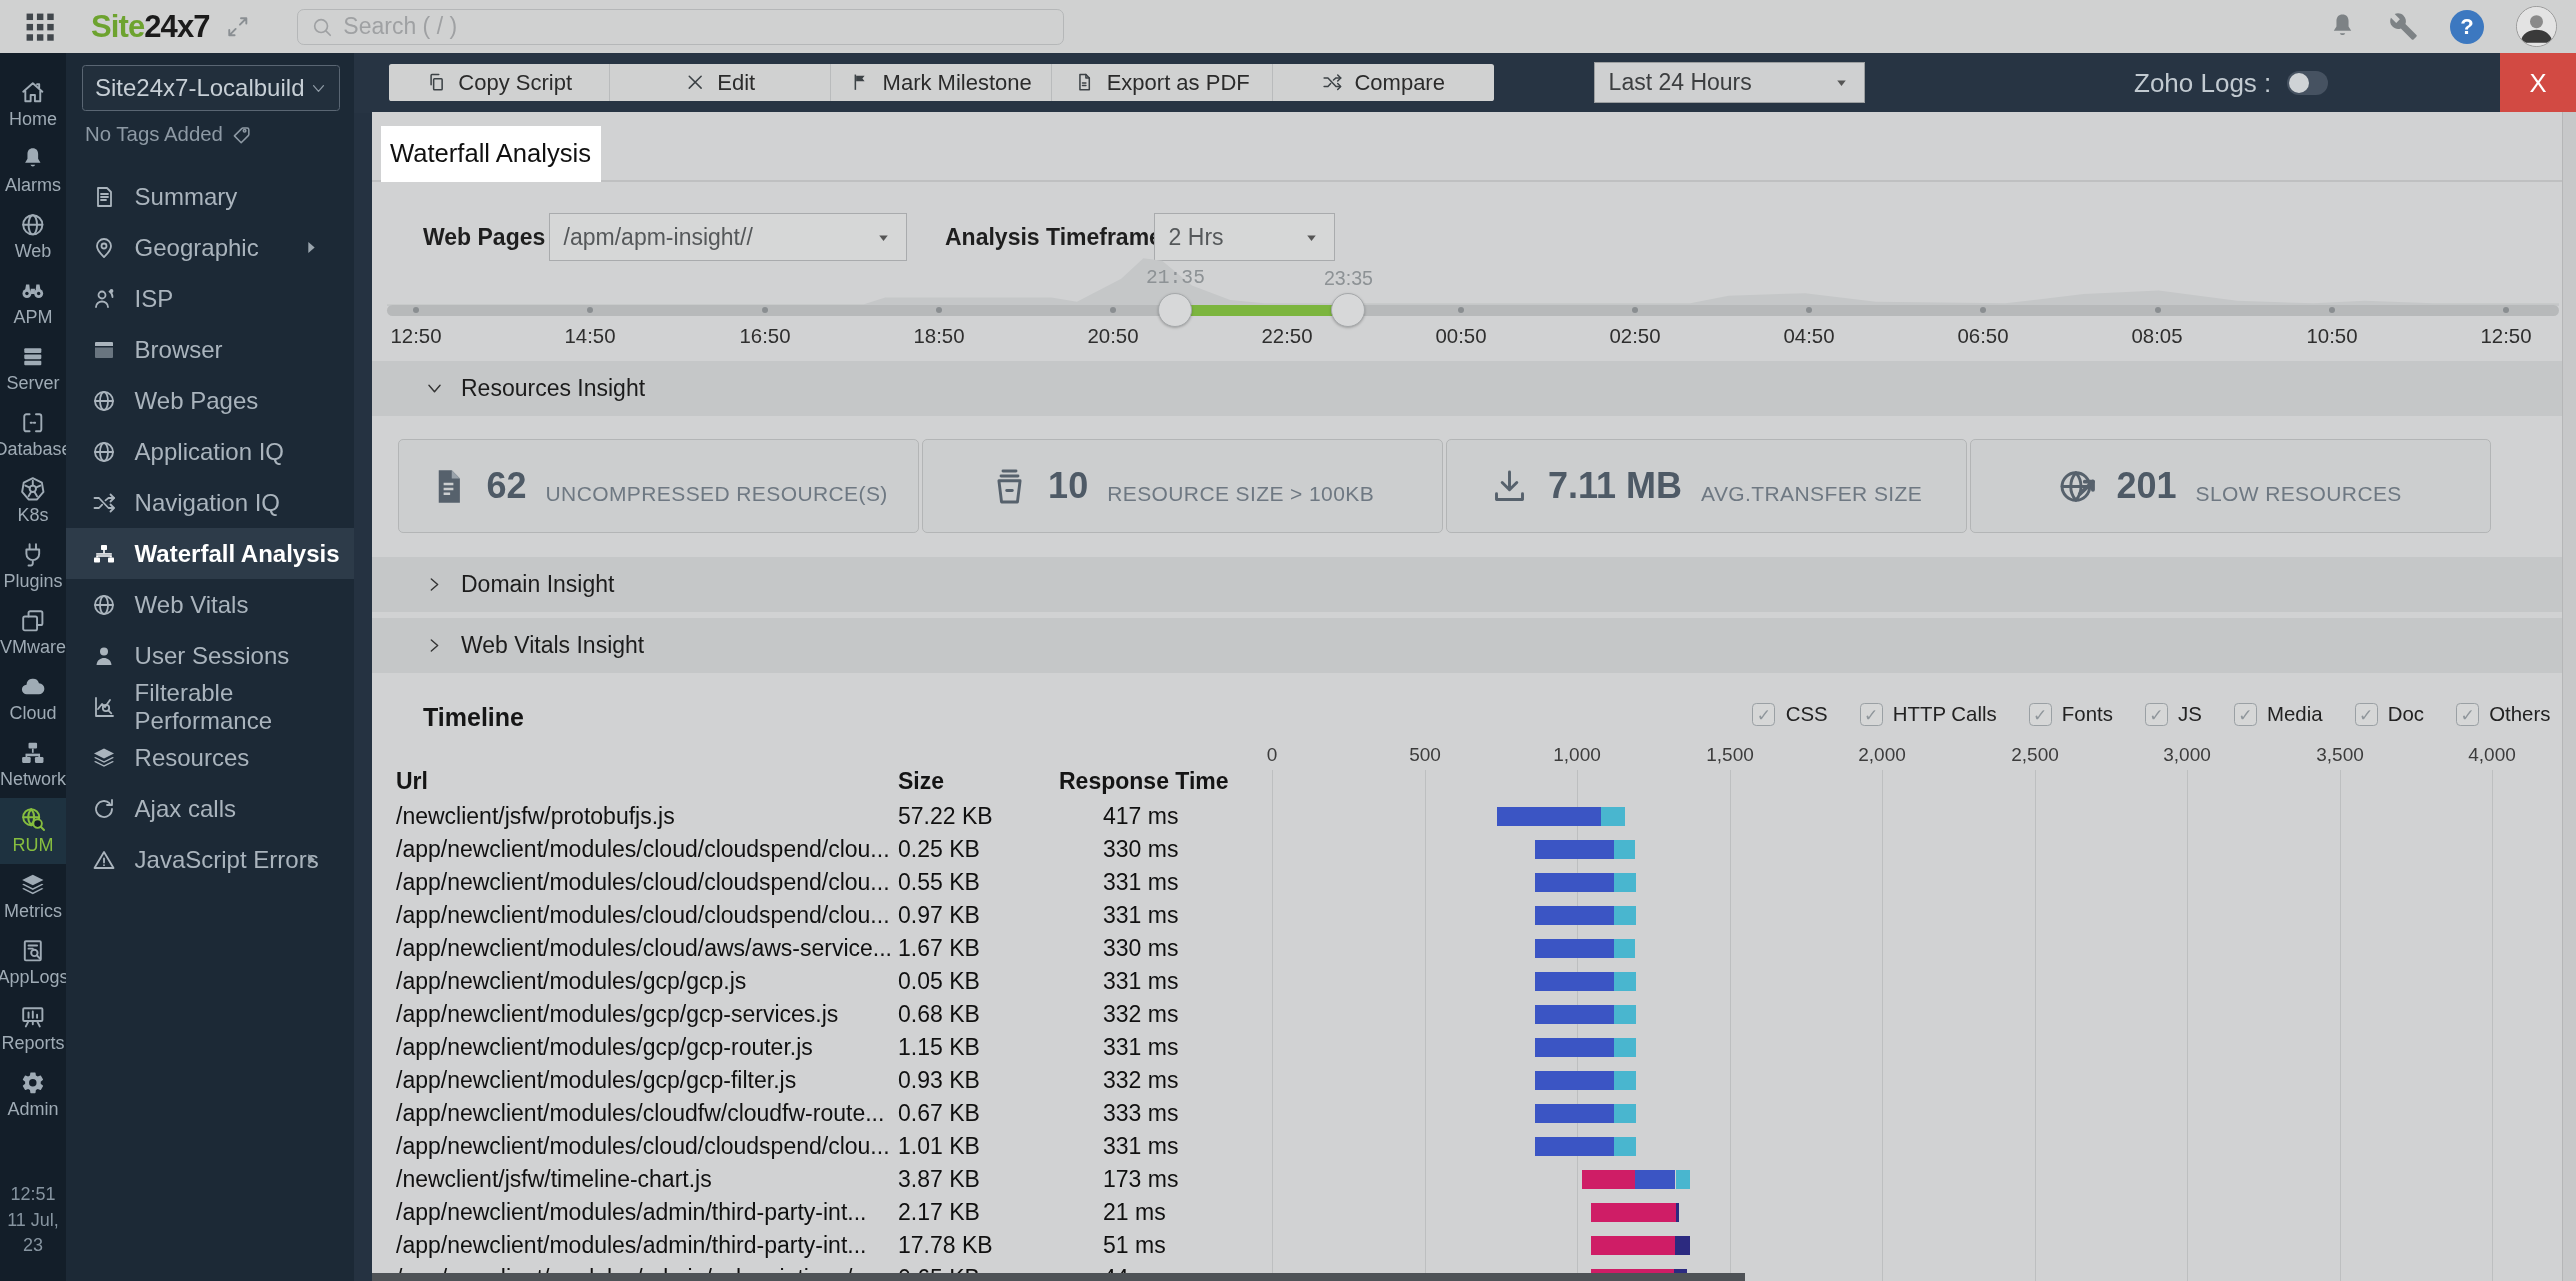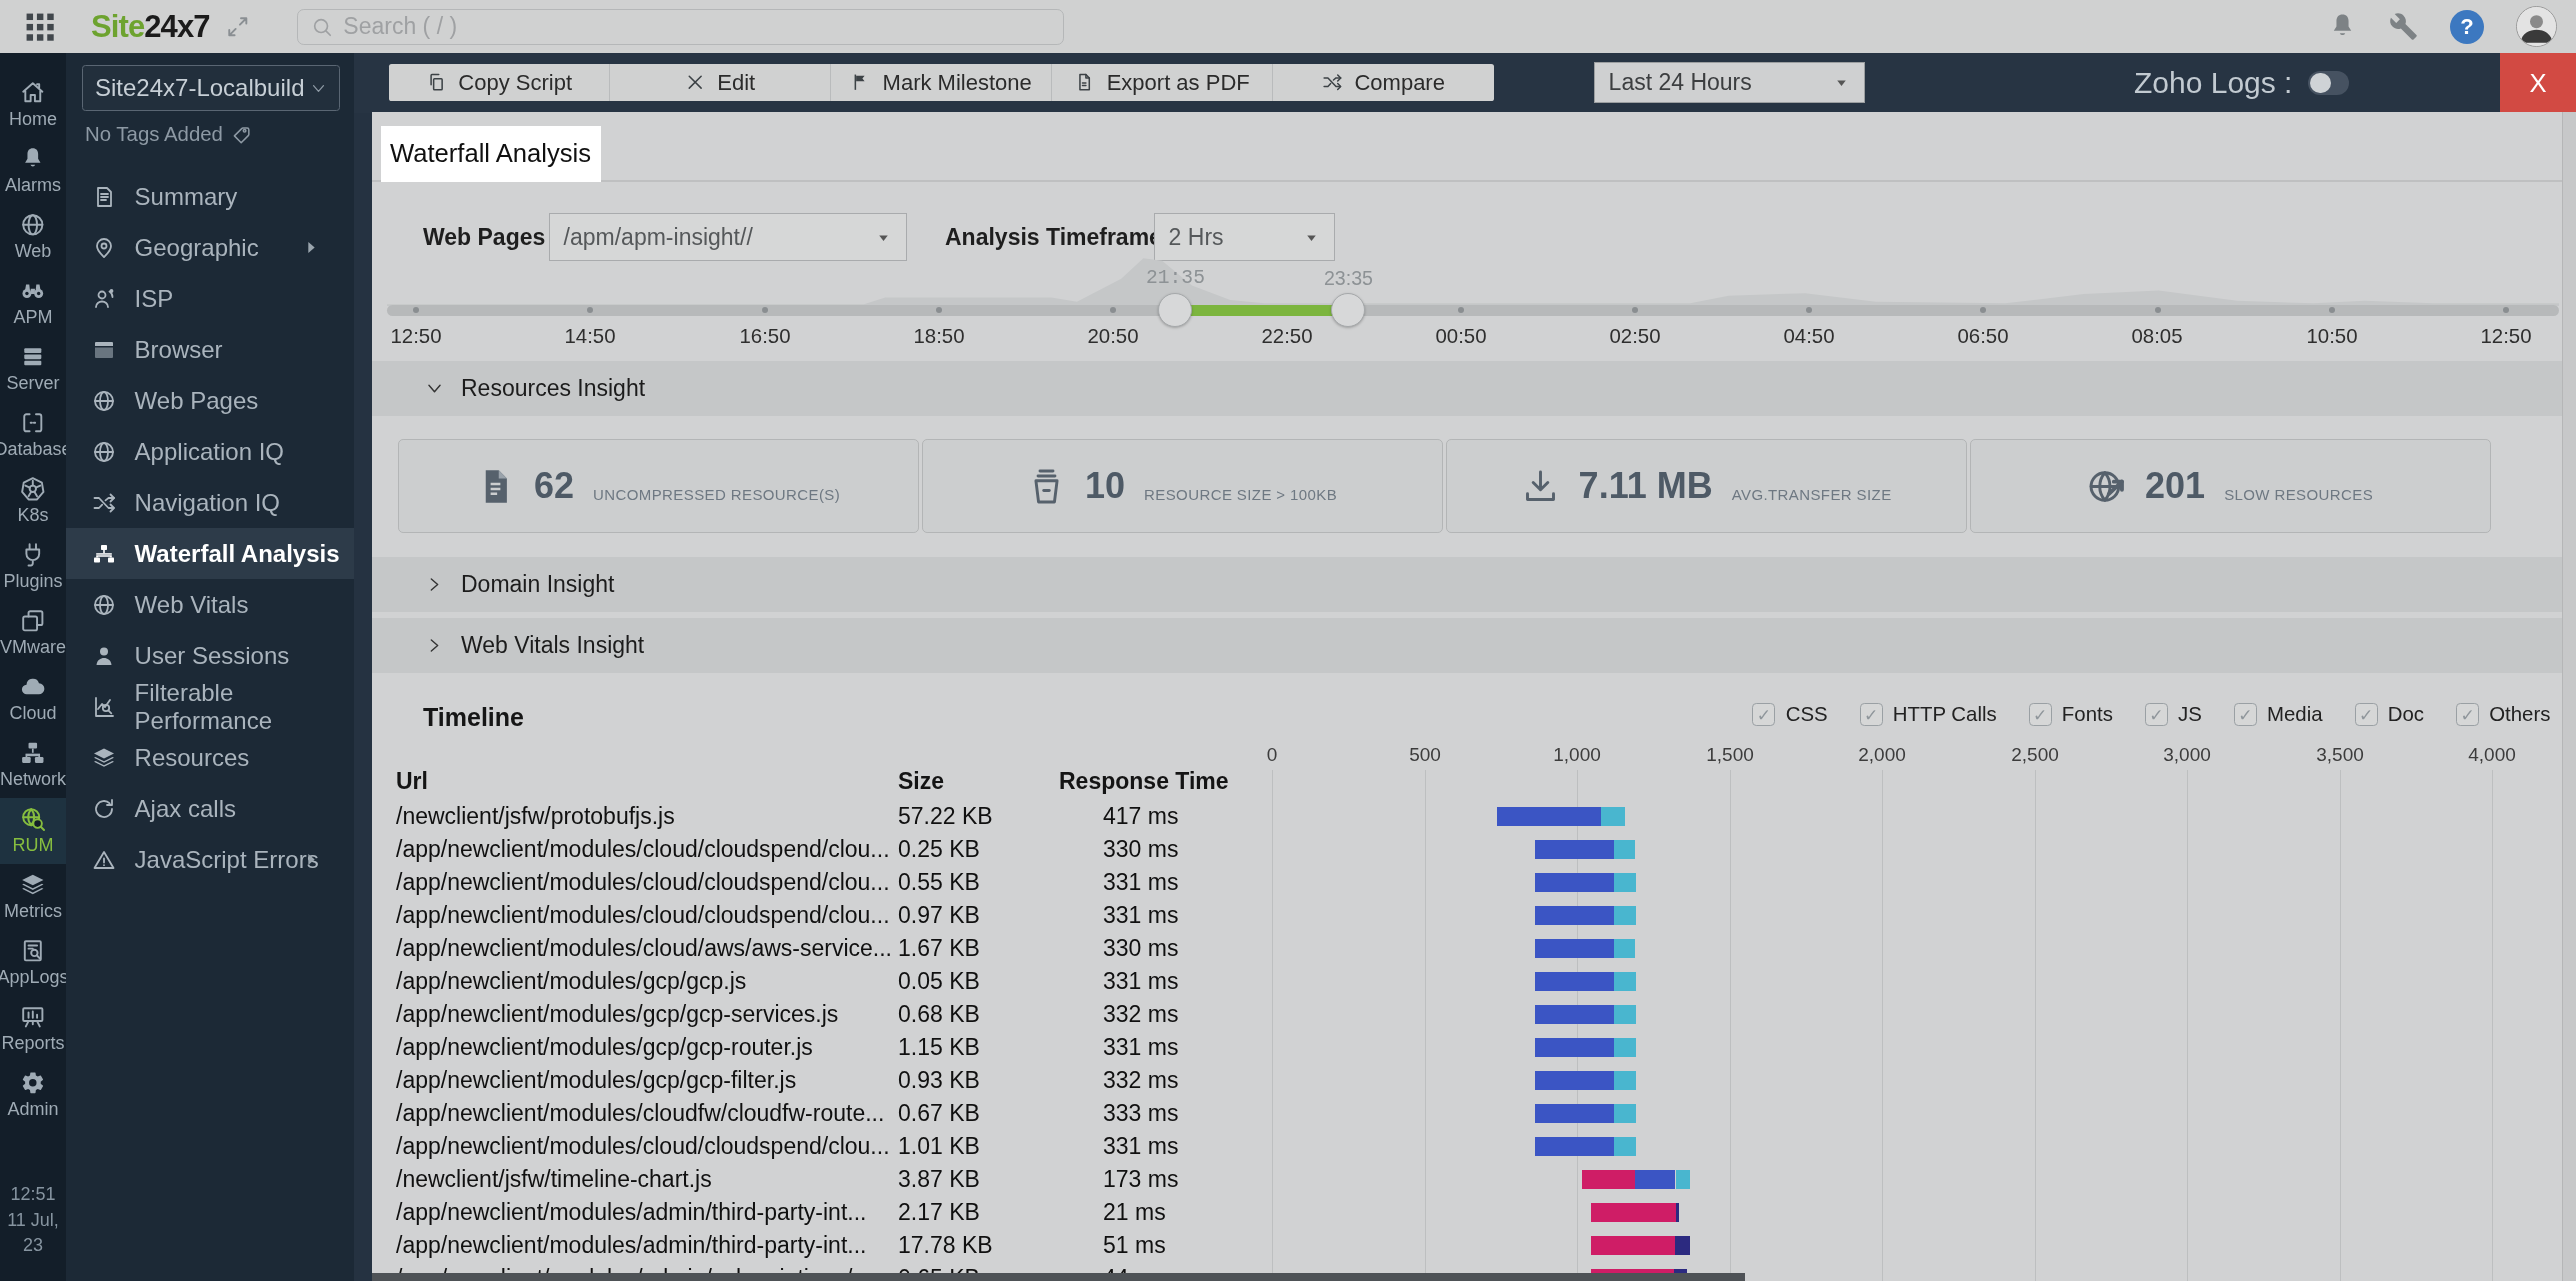--- a/index.html
+++ b/index.html
@@ -44,21 +44,21 @@
   .menu-item .m-arrow{position:absolute;right:13.6px;width:19px;height:19px;color:#9aa5ae;}
 
   
   #toolbar{left:354px;top:53px;width:2222px;height:60px;background:#273443;}
   #tb-buttons{position:absolute;left:35px;top:11px;height:37px;display:flex;background:#d0d1d1;border-radius:2.6px;overflow:hidden;}
   .tb-btn{width:221px;display:flex;align-items:center;justify-content:center;gap:12px;color:#2b2b2b;font-size:22px;border-right:1.7px solid #b9bbbc;cursor:pointer;}
   .tb-btn:last-child{border-right:none;}
   .tb-btn .icon{width:20.4px;height:20.4px;color:#3c4246;}
   #range-select{position:absolute;left:1240px;top:9.4px;width:271px;height:41px;background:#cfd0d1;border:0.9px solid #9b9ea0;color:#3c3e40;font-size:23px;display:flex;align-items:center;justify-content:space-between;padding:0 13.6px;cursor:pointer;}
   #range-select .caret{color:#555;}
-  #zoho-row{position:absolute;left:1780px;top:0;height:60px;display:flex;align-items:center;gap:16px;color:#c2cad1;font-size:30px;}
+  #zoho-row{position:absolute;left:1780px;top:0;height:60px;display:flex;align-items:center;gap:16px;color:#c2cad1;font-size:26px;}
   #zoho-toggle{width:41px;height:24px;border-radius:12px;background:#465261;position:relative;cursor:pointer;}
   #zoho-toggle .knob{position:absolute;left:1.7px;top:1.7px;width:20.4px;height:20.4px;border-radius:50%;background:#cfd3d6;}
   #close-btn{position:absolute;right:0;top:0;width:76px;height:60px;background:#d24a43;color:#fff;font-size:25.6px;display:flex;align-items:center;justify-content:center;cursor:pointer;}
 
   
   #content{left:372px;top:112px;width:2204px;height:1169px;background:#d1d2d3;overflow:hidden;}
   #page-tab{position:absolute;left:8.5px;top:13.6px;width:220px;height:56px;background:#fff;color:#101010;font-size:25.6px;display:flex;align-items:center;justify-content:center;z-index:2;}
   #tab-line{position:absolute;left:0;top:68px;width:2204px;height:1.7px;background:#bfc0c1;}
   .ctl-label{position:absolute;font-size:23px;font-weight:bold;color:#1e1e1e;top:112px;}
   .select{position:absolute;top:101px;height:48px;background:#d6d7d7;border:1.7px solid #a9abad;color:#55585a;font-size:23px;display:flex;align-items:center;justify-content:space-between;padding:0 13.6px;cursor:pointer;}
@@ -74,21 +74,21 @@
   .handle-label{position:absolute;top:155px;width:77px;margin-left:-38px;text-align:center;color:#8d9295;font-size:19.6px;}
   .time-tick{position:absolute;top:213px;width:94px;margin-left:-47px;text-align:center;color:#2e2e2e;font-size:20.4px;}
 
   
   .sect-bar{position:absolute;left:0;width:2204px;height:55px;background:#c5c7c8;display:flex;align-items:center;color:#1c1c1c;font-size:23px;cursor:pointer;}
   .sect-bar .icon{width:19px;height:19px;margin:0 17px 0 53px;color:#333;}
   #cards{position:absolute;left:25.6px;top:327px;display:flex;gap:3px;}
   .card{width:521px;height:94px;background:#cccecf;border:0.9px solid #b3b5b6;border-radius:5.1px;display:flex;align-items:center;justify-content:center;gap:19px;}
   .card .icon{width:39px;height:39px;color:#56616c;}
   .card .card-value{font-size:36px;font-weight:bold;color:#4e5a66;}
-  .card .card-label{font-size:15px;color:#6e7882;letter-spacing:0.4px;margin-top:16px;}
+  .card .card-label{font-size:21px;color:#6e7882;letter-spacing:0.4px;margin-top:16px;}
 
   
   #timeline-title{position:absolute;left:51px;top:591px;font-size:25px;font-weight:bold;color:#161616;}
   #filters{position:absolute;right:25.6px;top:591px;display:flex;gap:32px;align-items:center;}
   .filter{display:flex;align-items:center;gap:10.2px;font-size:20.4px;color:#222;cursor:pointer;}
   .cb{width:23px;height:23px;border:1.7px solid #9aa0a4;border-radius:4.3px;background:#d6d7d7;color:#8f969b;font-size:17px;display:flex;align-items:center;justify-content:center;font-family:"DejaVu Sans",sans-serif;}
 
   
   .th{position:absolute;top:656px;font-size:23px;font-weight:bold;color:#141414;}
   .axis-label{position:absolute;top:632px;width:102px;margin-left:-51px;text-align:center;font-size:19px;color:#3c3c3c;}

